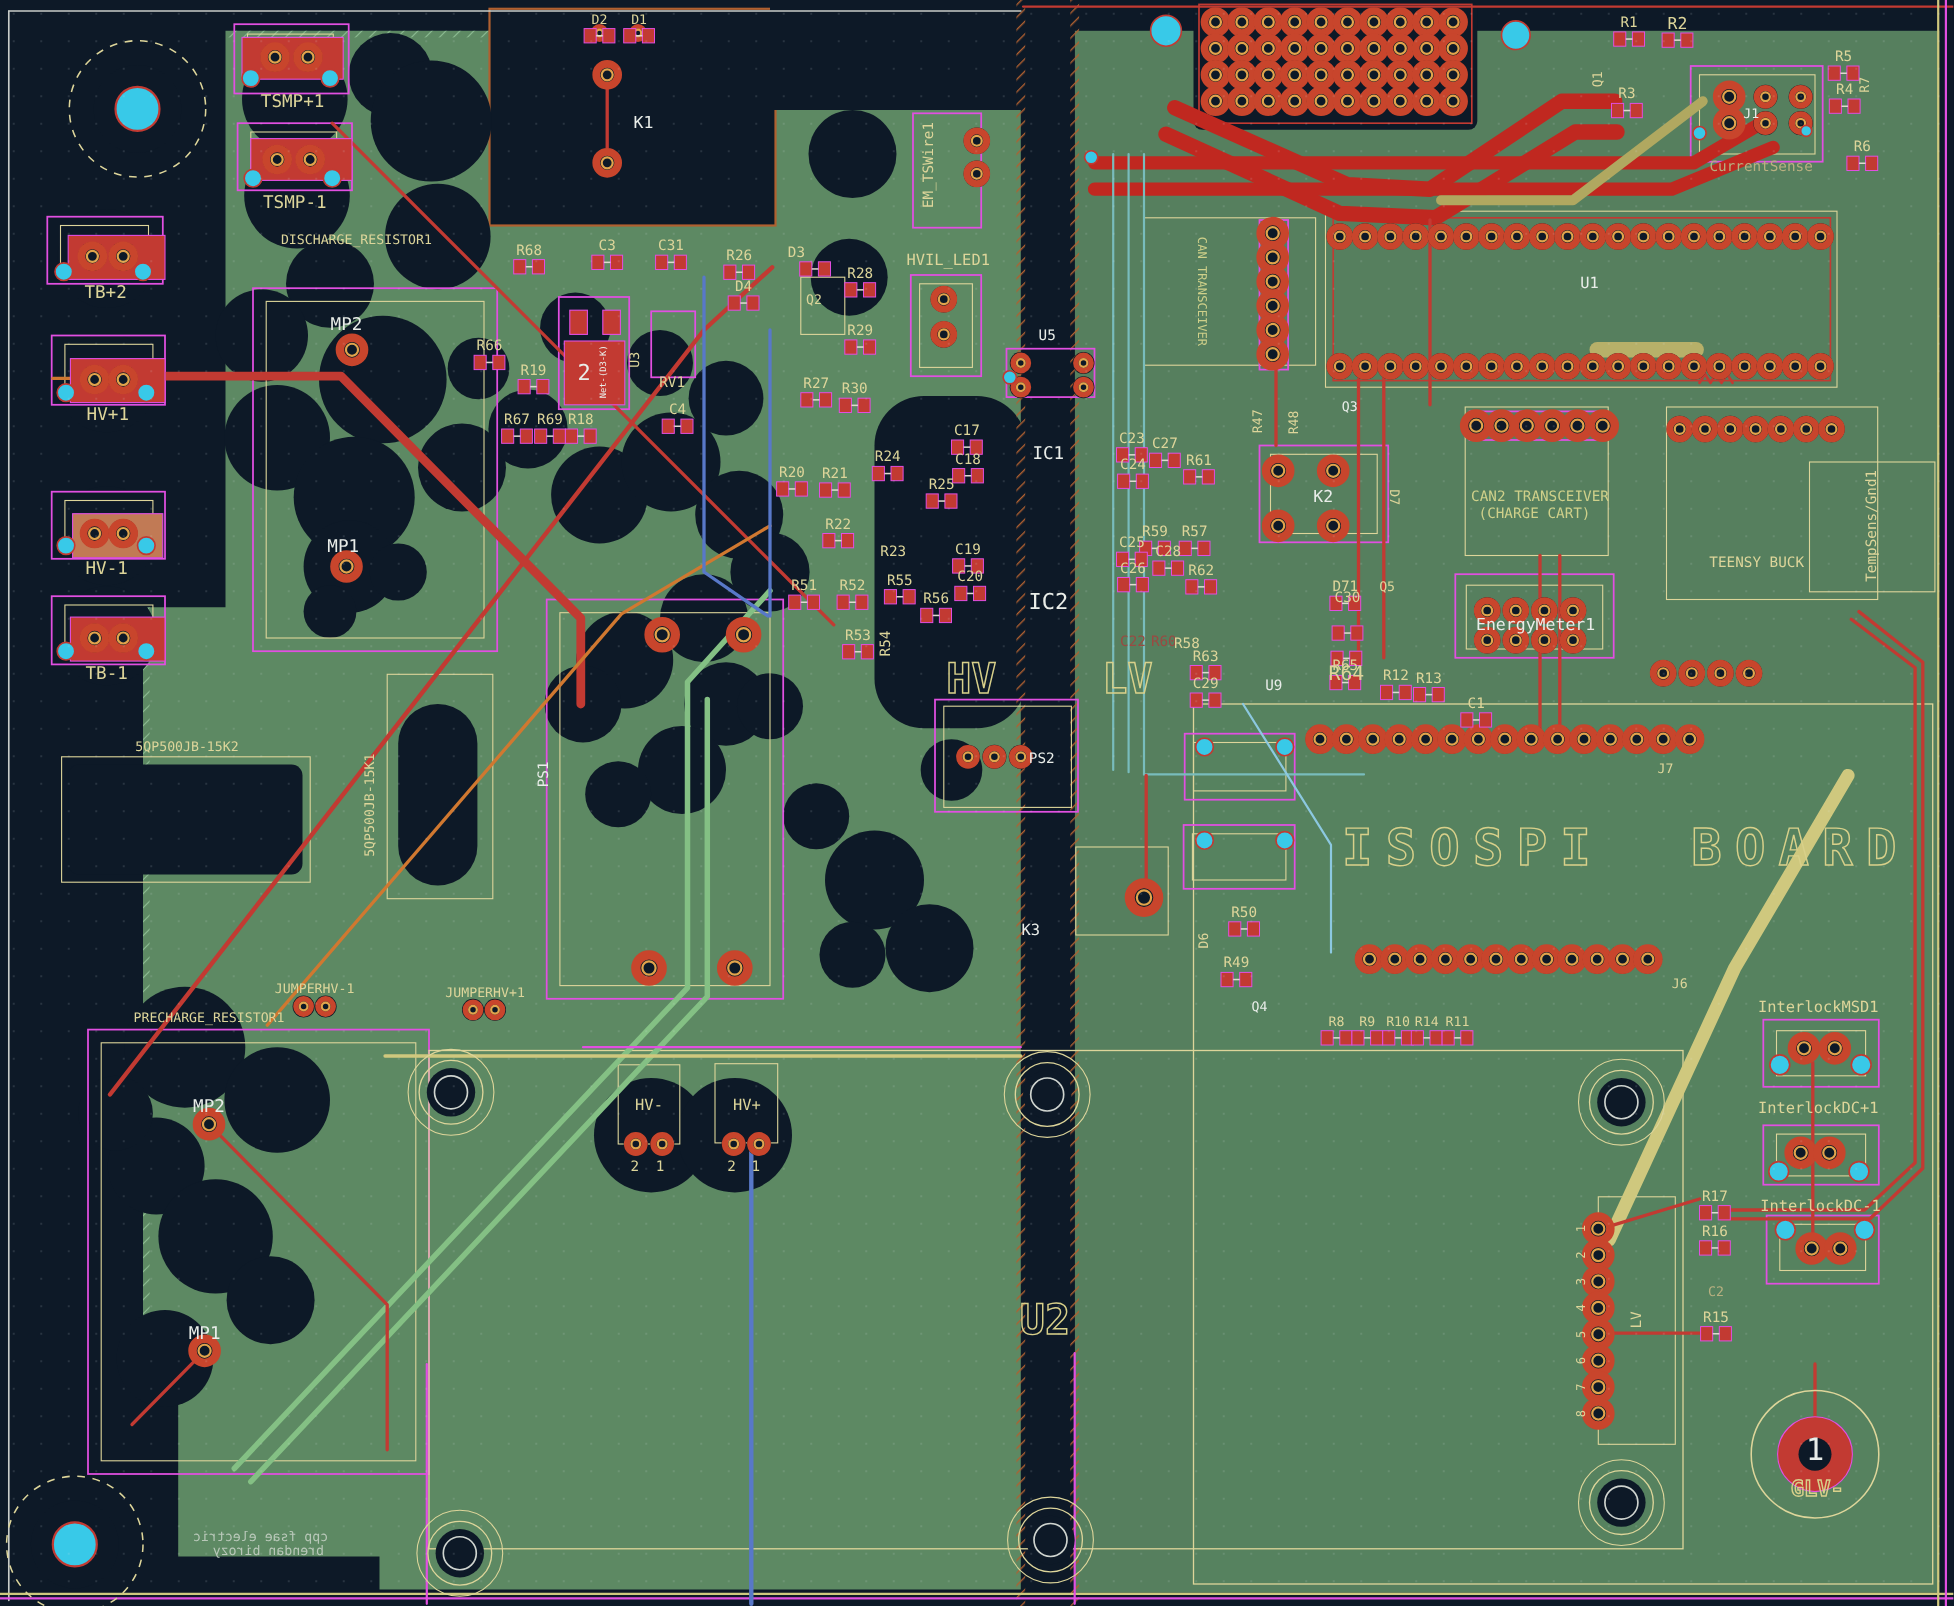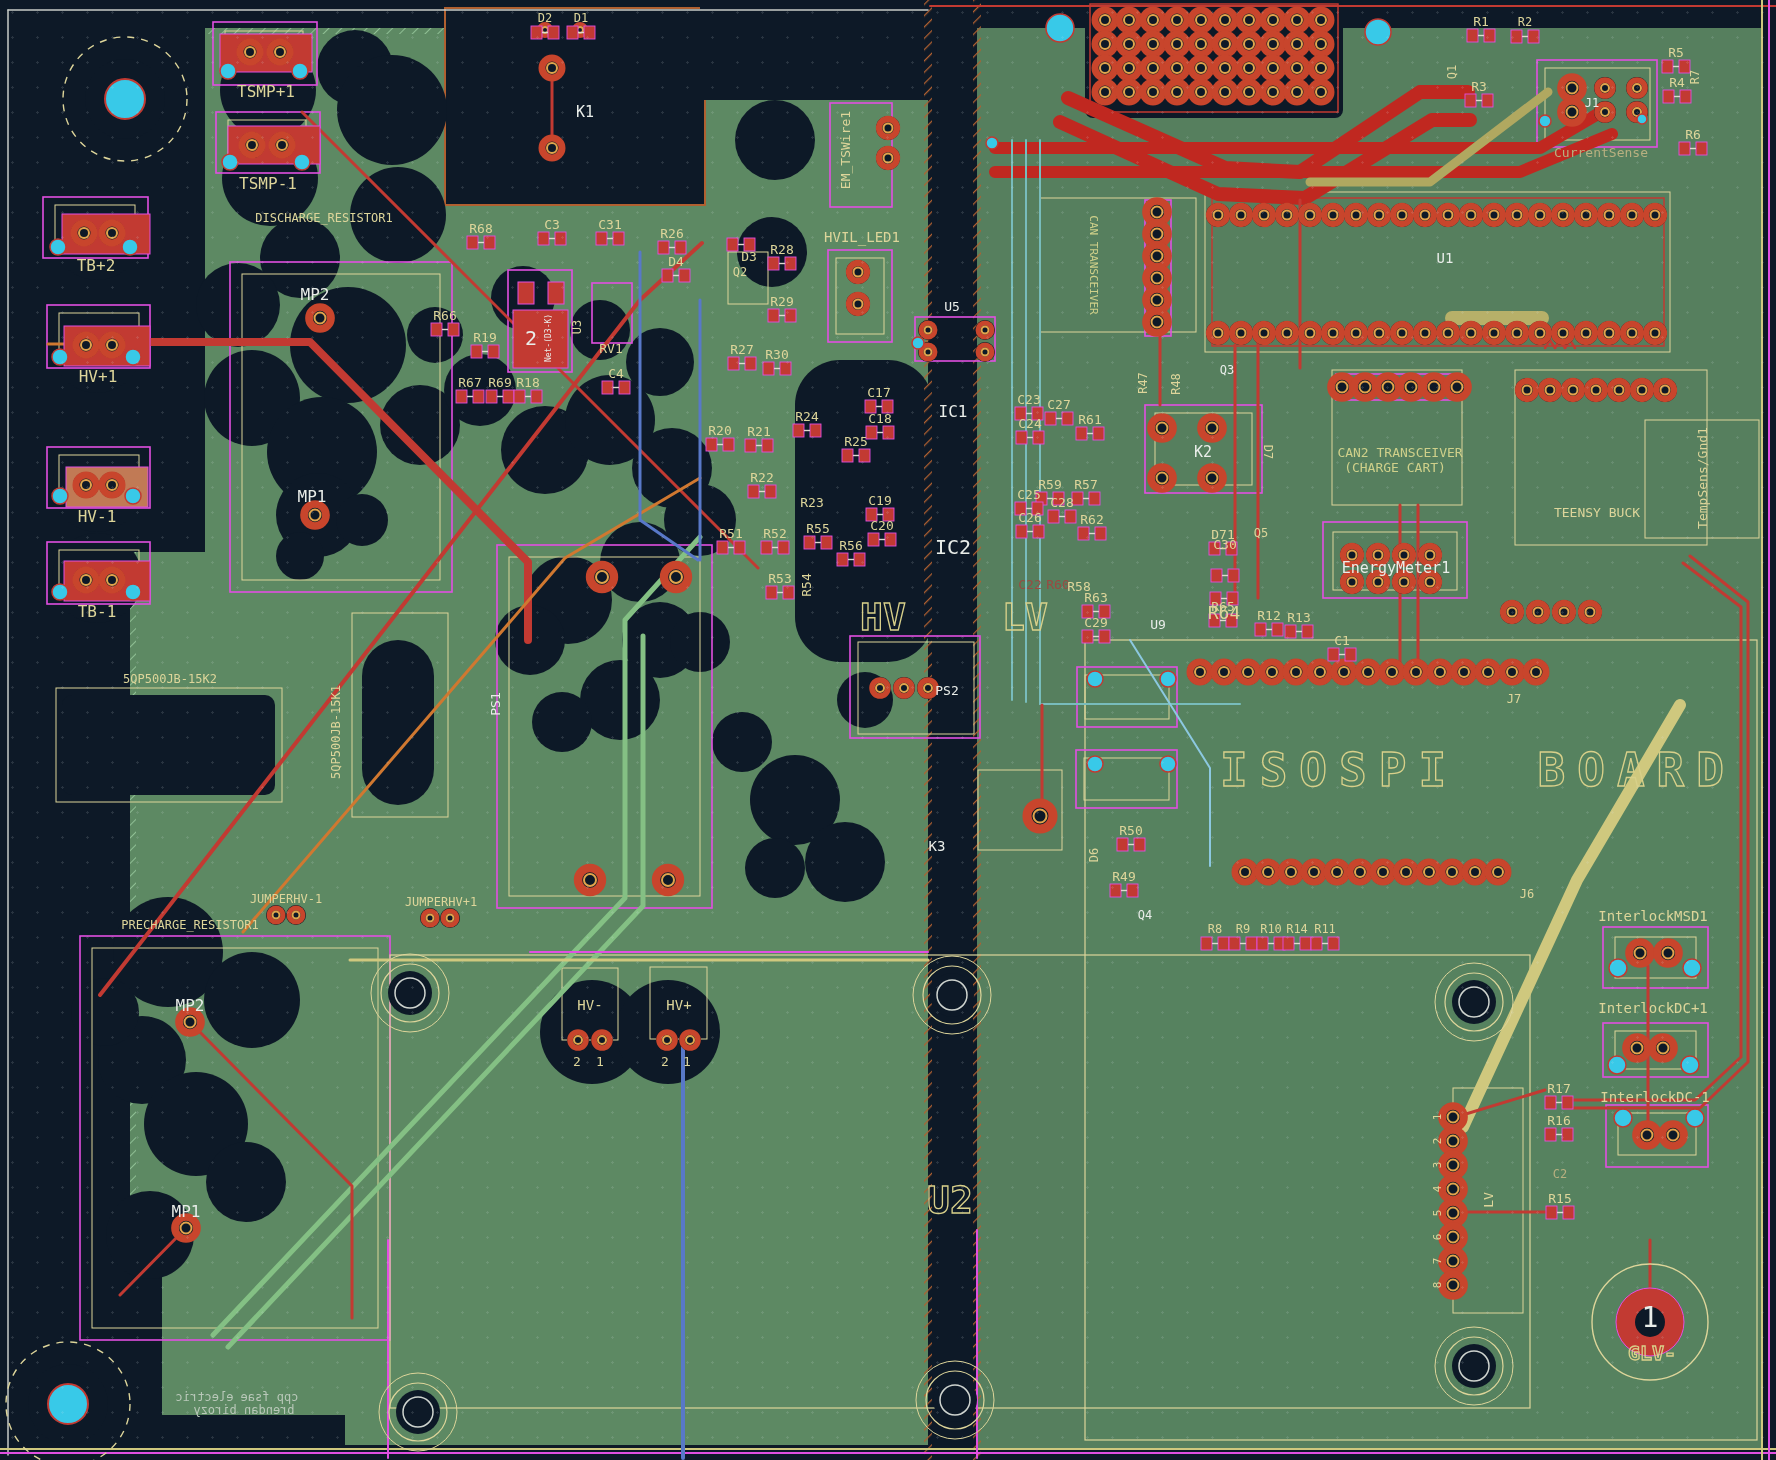--- a/index.html
+++ b/index.html
@@ -1128,21 +1128,21 @@
       <div class="lbl c-y" style="left: 98px; top: 377px; font-size: 16px; transform: translate(-50%, -50%);">HV+1</div>
       <div class="lbl c-y" style="left: 97px; top: 517px; font-size: 16px; transform: translate(-50%, -50%);">HV-1</div>
       <div class="lbl c-y" style="left: 97px; top: 612px; font-size: 16px; transform: translate(-50%, -50%);">TB-1</div>
       <div class="lbl c-w" style="left: 315px; top: 295px; font-size: 16px; transform: translate(-50%, -50%);">MP2</div>
       <div class="lbl c-w" style="left: 312px; top: 497px; font-size: 16px; transform: translate(-50%, -50%);">MP1</div>
       <div class="lbl c-y" style="left: 481px; top: 228px; font-size: 13px; transform: translate(-50%, -50%);">R68</div>
       <div class="lbl c-y" style="left: 552px; top: 224px; font-size: 13px; transform: translate(-50%, -50%);">C3</div>
       <div class="lbl c-y" style="left: 610px; top: 224px; font-size: 13px; transform: translate(-50%, -50%);">C31</div>
       <div class="lbl c-y" style="left: 672px; top: 233px; font-size: 13px; transform: translate(-50%, -50%);">R26</div>
       <div class="lbl c-y" style="left: 676px; top: 261px; font-size: 13px; transform: translate(-50%, -50%);">D4</div>
-      <div class="lbl c-y" style="left: 749px; top: 230px; font-size: 13px; transform: translate(-50%, -50%); margin-top: 26px;">D3</div>
+      <div class="lbl c-y" style="left: 724px; top: 230px; font-size: 13px; transform: translate(-50%, -50%);">D3</div>
       <div class="lbl c-y" style="left: 782px; top: 249px; font-size: 13px; transform: translate(-50%, -50%);">R28</div>
       <div class="lbl c-y" style="left: 740px; top: 272px; font-size: 12px; transform: translate(-50%, -50%);">Q2</div>
       <div class="lbl c-y" style="left: 782px; top: 301px; font-size: 13px; transform: translate(-50%, -50%);">R29</div>
       <div class="lbl c-y" style="left: 742px; top: 349px; font-size: 13px; transform: translate(-50%, -50%);">R27</div>
       <div class="lbl c-y" style="left: 777px; top: 354px; font-size: 13px; transform: translate(-50%, -50%);">R30</div>
       <div class="lbl c-y" style="left: 445px; top: 315px; font-size: 13px; transform: translate(-50%, -50%);">R66</div>
       <div class="lbl c-y" style="left: 485px; top: 337px; font-size: 13px; transform: translate(-50%, -50%);">R19</div>
       <div class="lbl c-y" style="left: 577px; top: 327px; font-size: 12px; transform: translate(-50%, -50%) rotate(-90deg);">U3</div>
       <div class="lbl c-w" style="left: 531px; top: 338px; font-size: 20px; transform: translate(-50%, -50%);">2</div>
       <div class="lbl c-w" style="left: 549px; top: 338px; font-size: 8px; transform: translate(-50%, -50%) rotate(-90deg);">Net-(D3-K)</div>
@@ -1171,21 +1171,21 @@
       <div class="lbl c-y" style="left: 806px; top: 585px; font-size: 13px; transform: translate(-50%, -50%) rotate(-90deg);">R54</div>
       <div class="lbl c-w" style="left: 953px; top: 412px; font-size: 16px; transform: translate(-50%, -50%);">IC1</div>
       <div class="lbl c-w" style="left: 953px; top: 547px; font-size: 20px; transform: translate(-50%, -50%);">IC2</div>
       <div class="lbl c-k o" style="left: 883px; top: 617px; font-size: 38px; transform: translate(-50%, -50%);">HV</div>
       <div class="lbl c-k o" style="left: 1025px; top: 617px; font-size: 38px; transform: translate(-50%, -50%);">LV</div>
       <div class="lbl c-w" style="left: 952px; top: 306px; font-size: 13px; transform: translate(-50%, -50%);">U5</div>
       <div class="lbl c-yg" style="left: 1093px; top: 265px; font-size: 11px; transform: translate(-50%, -50%) rotate(90deg);">CAN TRANSCEIVER</div>
       <div class="lbl c-w" style="left: 1445px; top: 258px; font-size: 14px; transform: translate(-50%, -50%);">U1</div>
       <div class="lbl c-y" style="left: 1452px; top: 72px; font-size: 12px; transform: translate(-50%, -50%) rotate(-90deg);">Q1</div>
       <div class="lbl c-y" style="left: 1481px; top: 21px; font-size: 13px; transform: translate(-50%, -50%);">R1</div>
-      <div class="lbl c-y" style="left: 1525px; top: 22px; font-size: 12px; transform: translate(-50%, -50%);">R2</div>
+      <div class="lbl c-y" style="left: 1525px; top: 22px; font-size: 15px; transform: translate(-50%, -50%);">R2</div>
       <div class="lbl c-y" style="left: 1479px; top: 86px; font-size: 13px; transform: translate(-50%, -50%);">R3</div>
       <div class="lbl c-y" style="left: 1676px; top: 52px; font-size: 13px; transform: translate(-50%, -50%);">R5</div>
       <div class="lbl c-y" style="left: 1677px; top: 82px; font-size: 13px; transform: translate(-50%, -50%);">R4</div>
       <div class="lbl c-y" style="left: 1695px; top: 77px; font-size: 12px; transform: translate(-50%, -50%) rotate(-90deg);">R7</div>
       <div class="lbl c-y" style="left: 1693px; top: 134px; font-size: 13px; transform: translate(-50%, -50%);">R6</div>
       <div class="lbl c-w" style="left: 1592px; top: 103px; font-size: 12px; transform: translate(-50%, -50%);">J1</div>
       <div class="lbl c-kd" style="left: 1601px; top: 152px; font-size: 13px; transform: translate(-50%, -50%);">CurrentSense</div>
       <div class="lbl c-w" style="left: 1227px; top: 370px; font-size: 12px; transform: translate(-50%, -50%);">Q3</div>
       <div class="lbl c-y" style="left: 1143px; top: 383px; font-size: 12px; transform: translate(-50%, -50%) rotate(-90deg);">R47</div>
       <div class="lbl c-y" style="left: 1176px; top: 384px; font-size: 12px; transform: translate(-50%, -50%) rotate(-90deg);">R48</div>

